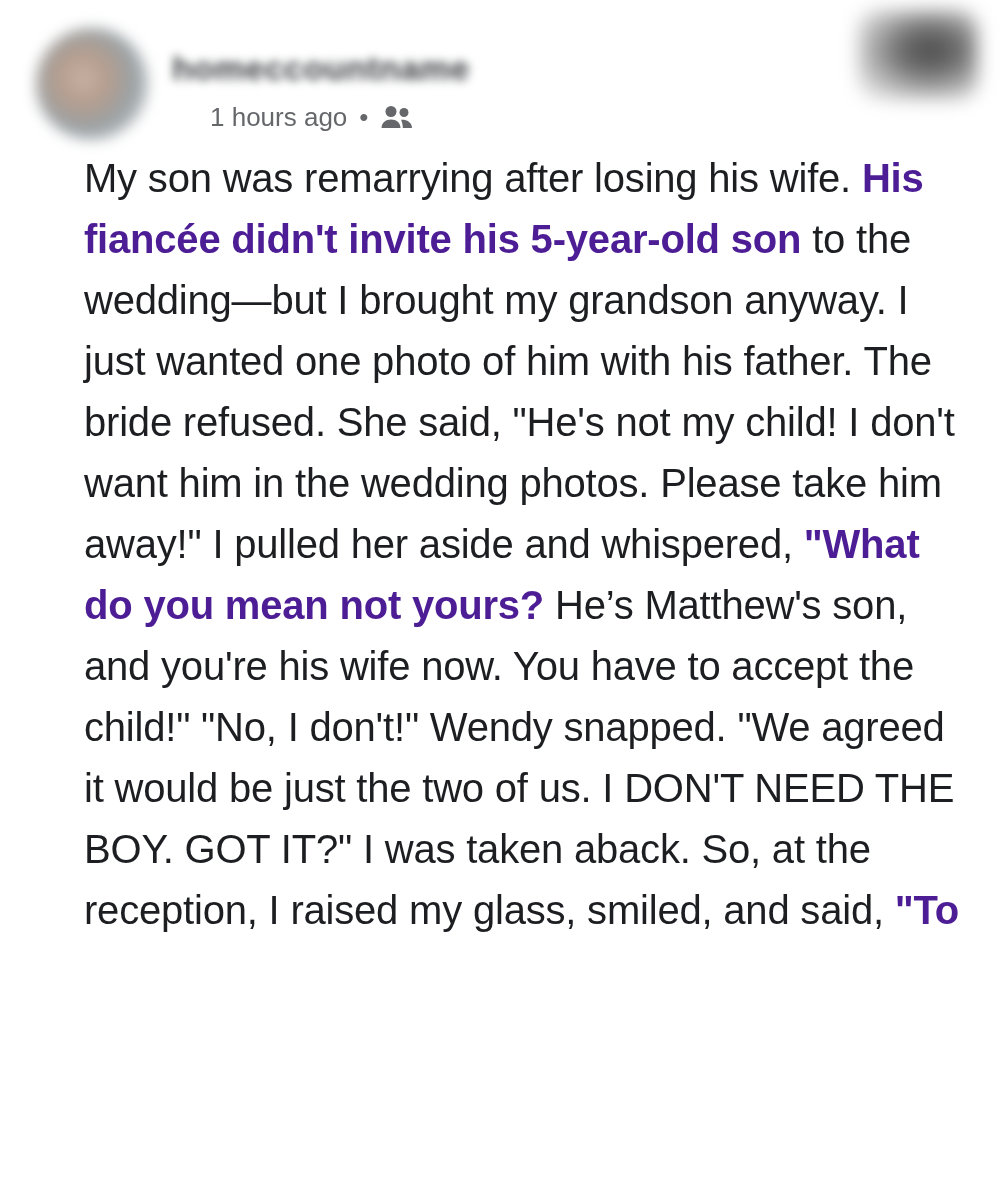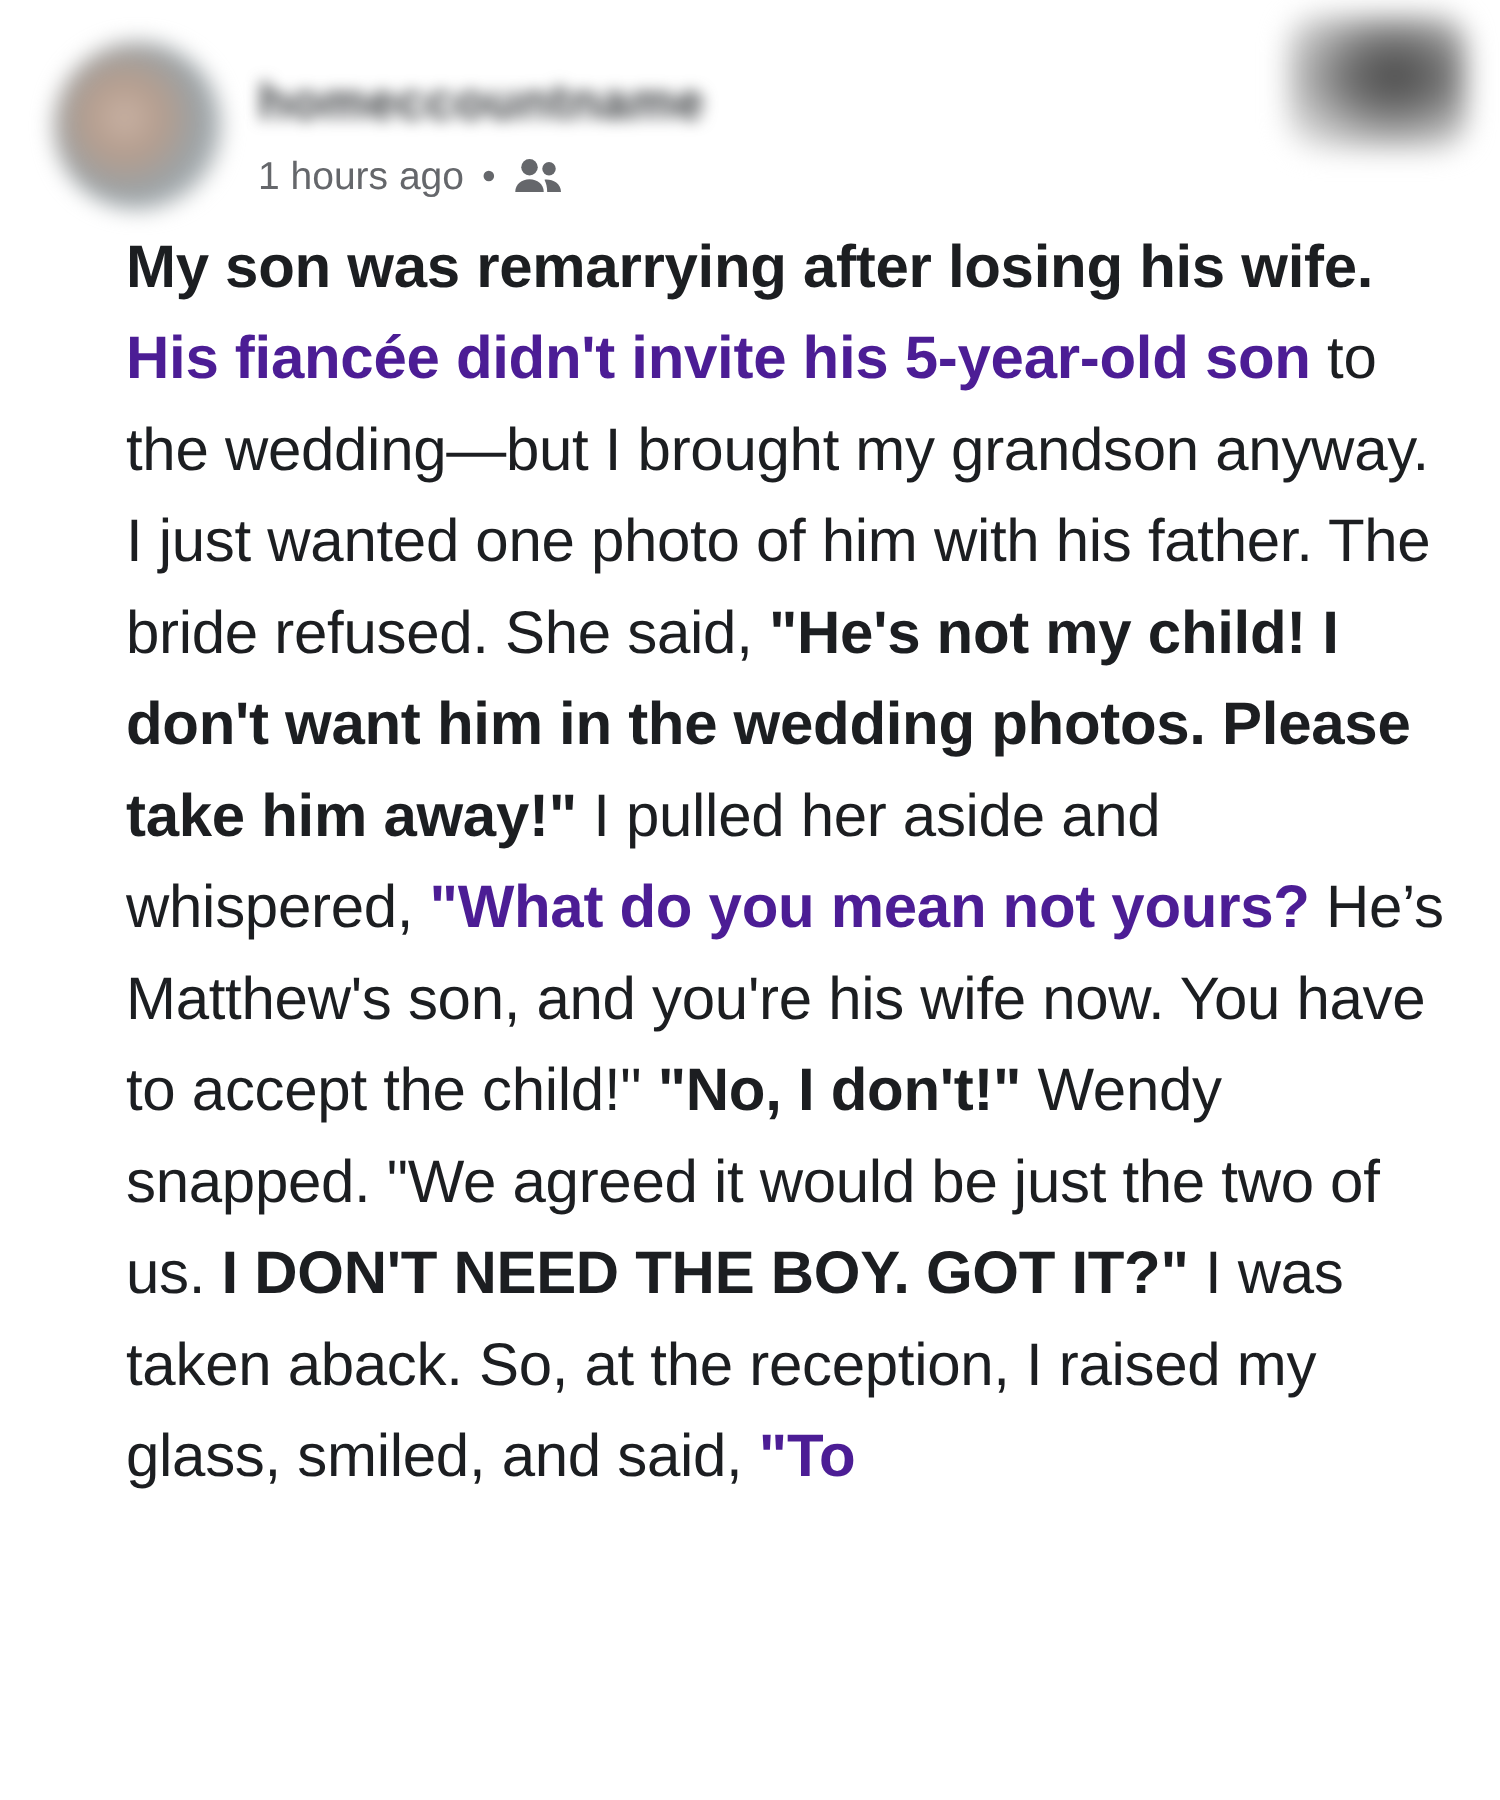--- a/index.html
+++ b/index.html
@@ -49,20 +49,21 @@
     letter-spacing: 0.5px;
     height: 40px;
     line-height: 40px;
     white-space: nowrap;
     overflow: hidden;
   }
   .meta-row {
     display: flex;
     margin-top: 14px;
     gap: 12px;
+    margin-left: 38px;
   }
   .timestamp {
     font-size: 26px;
     color: #65676b;
     line-height: 30px;
   }
   .meta-dot {
     font-size: 26px;
     color: #65676b;
     line-height: 30px;
@@ -84,21 +85,21 @@
   }
   .post-body {
     padding: 8px 30px 0 84px;
     font-size: 40px;
     line-height: 61px;
     color: #1c1e21;
     font-weight: 400;
     letter-spacing: -0.2px;
   }
   .post-body .b {
-    font-weight: 700;
+    font-weight: 400;
   }
   .post-body .r {
     color: #4c1d95;
     font-weight: 700;
   }
 </style>
 </head>
 <body>
 
 <div class="post">

